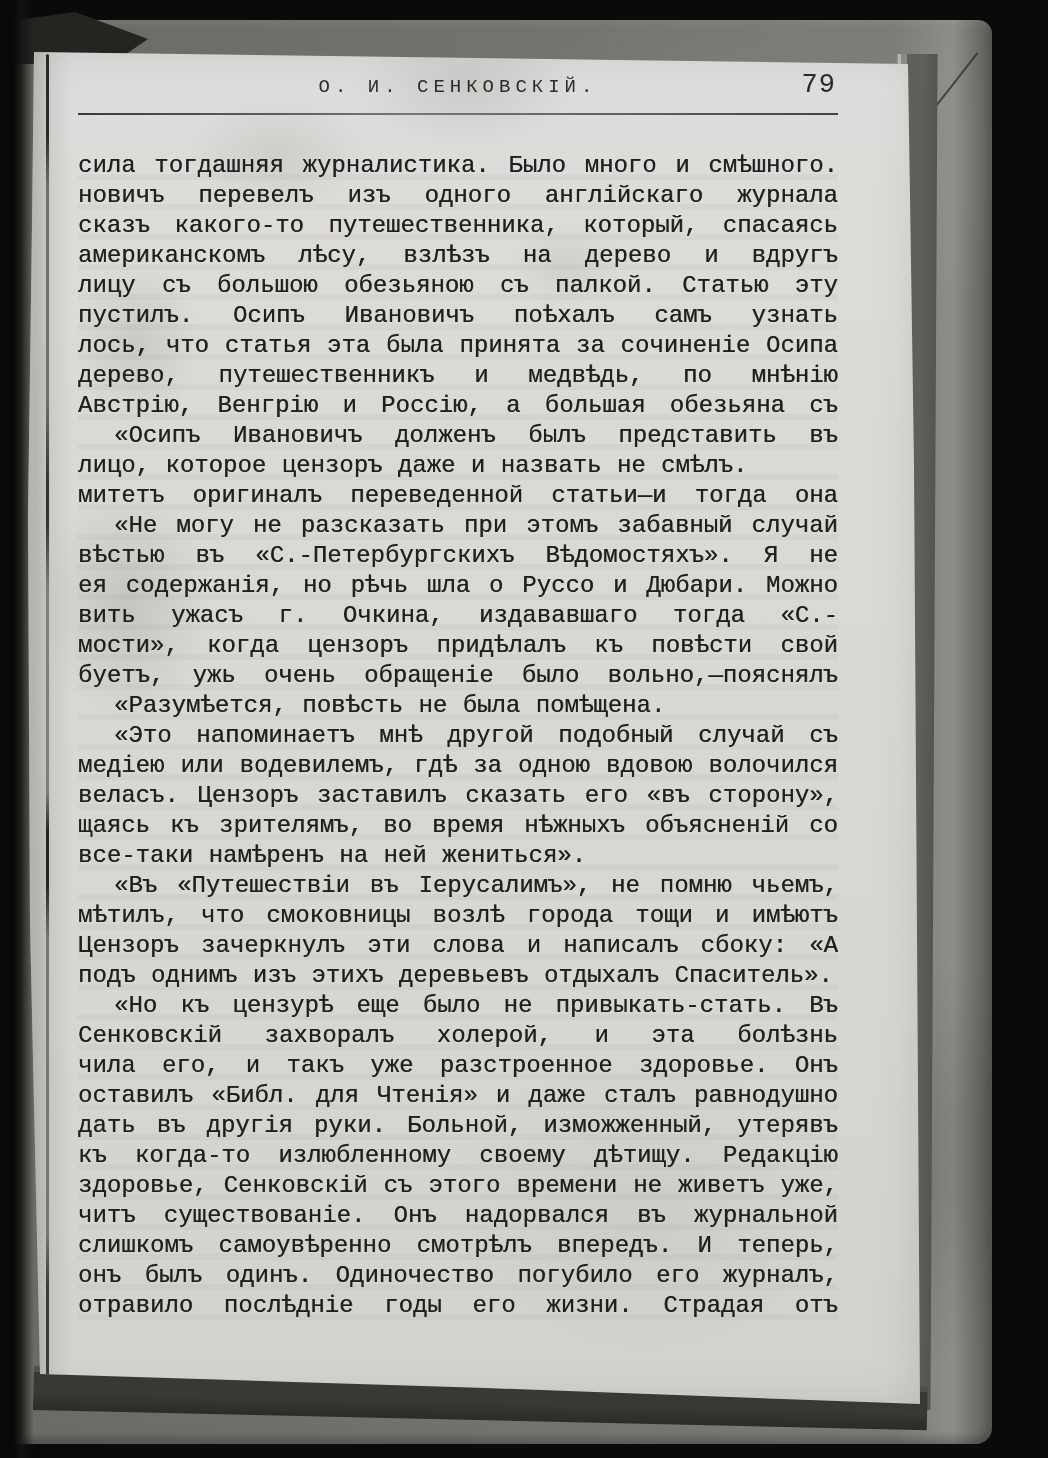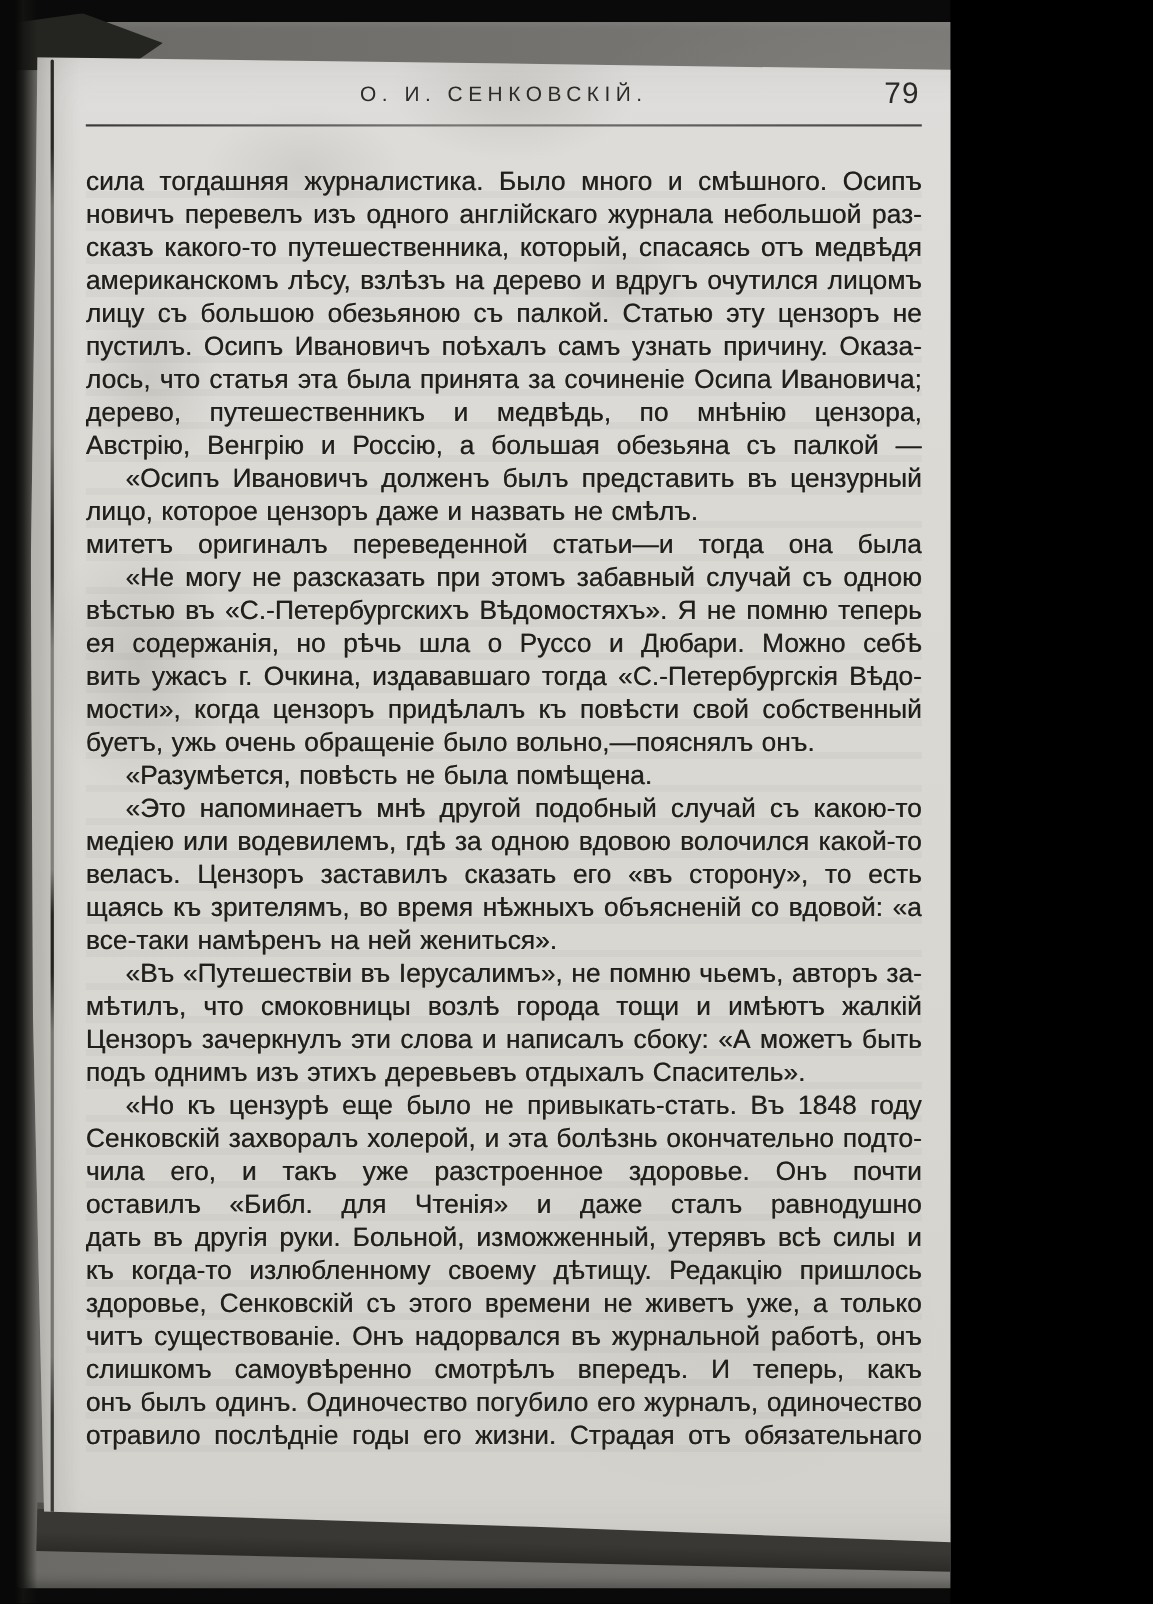--- a/index.html
+++ b/index.html
@@ -1,19 +1,19 @@
 <!DOCTYPE html>
 <html><head>
 <meta charset="utf-8">
 <style>
   html,body { margin:0; padding:0; background:#000; }
   .scene {
-    position:relative; width:864px; height:1458px; overflow:hidden;
+    position:relative; width:1048px; height:1458px; overflow:hidden;
     background:#0a0a0a;
-    font-family:Liberation Sans, sans-serif;
+    font-family:Liberation Mono, monospace;
   }
   
   .cover {
     position:absolute; left:14px; top:20px; width:978px; height:1424px;
     background:
       radial-gradient(420px 260px at 78% 10%, rgba(255,255,255,.07), transparent 70%),
       radial-gradient(500px 300px at 85% 80%, rgba(0,0,0,.12), transparent 70%),
       linear-gradient(90deg,#6b6a66 0%, #747370 55%, #7b7a76 90%, #8e8d88 96%, #5a5955 100%);
     border-radius:6px 14px 16px 6px;
     box-shadow: inset 0 3px 6px rgba(255,255,255,.10), inset 0 -5px 10px rgba(0,0,0,.28);

